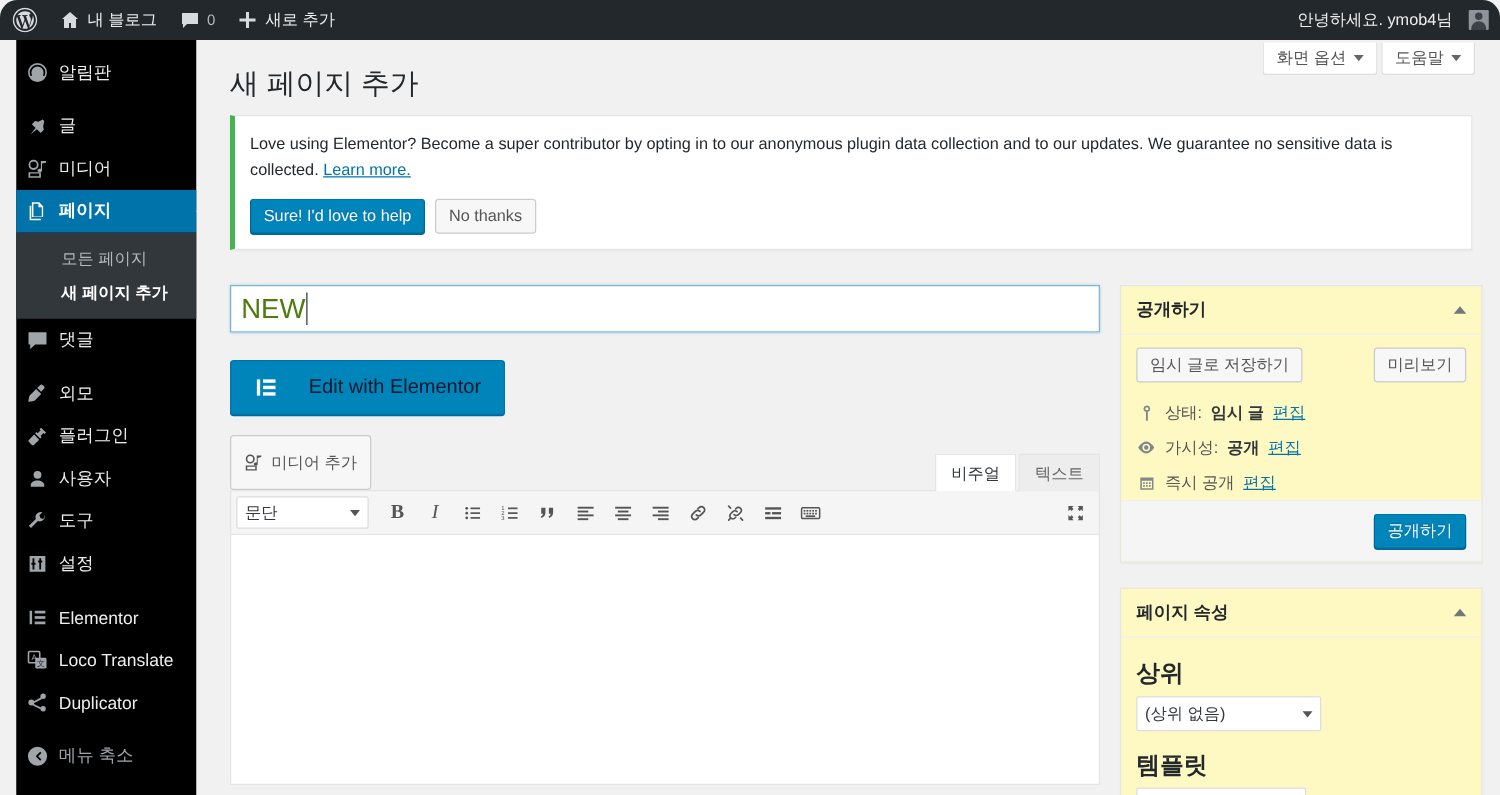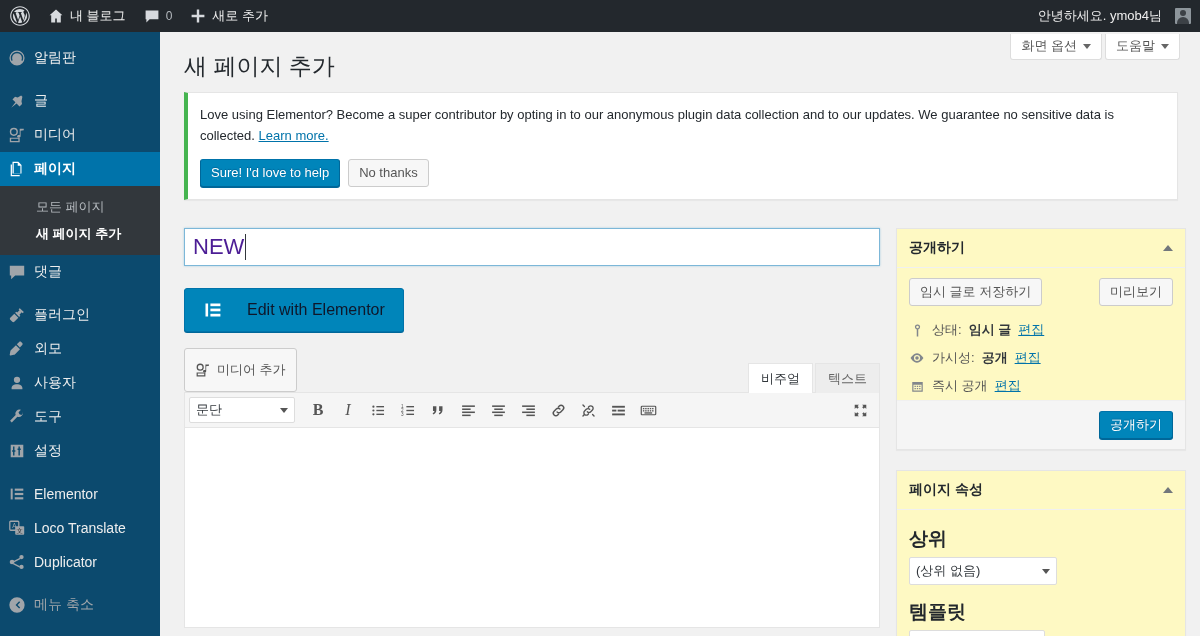--- a/index.html
+++ b/index.html
@@ -6,21 +6,21 @@
   * { box-sizing: border-box; }
   html, body {
     margin: 0; padding: 0;
     width: 1200px; height: 636px;
     overflow: hidden;
     font-family: "Liberation Sans", "DejaVu Sans", sans-serif;
     font-size: 13px;
     background: #f1f1f1;
     color: #444;
   }
-  #root { position: relative; width: 1200px; height: 636px; overflow: hidden; }
+  #root { position: relative; width: 1200px; height: 636px; overflow: hidden; border-radius: 14px; }
 
   
   .adminbar {
     position: absolute; top: 0; left: 0; right: 0; height: 32px;
     background: #23282d; color: #eee;
     display: flex; align-items: center;
     font-size: 13px; z-index: 50;
   }
   .ab-item {
     display: flex; align-items: center; gap: 6px;
@@ -40,22 +40,22 @@
     border-radius:50%; background:#3c4146;
   }
   .ab-avatar::after {
     content:""; position:absolute; left:2px; top:9px; width:12px; height:8px;
     border-radius:6px 6px 0 0; background:#3c4146;
   }
   svg.icn { display:block; }
 
   
   .sidebar {
-    position: absolute; top: 32px; left: 0; width: 160px; bottom: 0;
-    background: #0c4a6e; color: #eee; z-index: 40;
+    position: absolute; top: 32px; left: 13px; width: 144px; bottom: 0;
+    background: #000000; color: #eee; z-index: 40;
   }
   .menu-item {
     position: relative; display: flex; align-items: center;
     height: 34px; padding-left: 0; color: #eee;
     font-size: 14px; cursor: pointer; text-decoration: none;
   }
   .menu-item .mi-icon {
     width: 34px; min-width:34px; display: flex; align-items: center;
     justify-content: center; color: #a0a5aa;
   }
@@ -132,21 +132,21 @@
     position: absolute; top: 196px; left: 0; right: 0; bottom: 0;
   }
   .col-main { position: absolute; left: 24px; top: 0; width: 696px; }
   .col-side { position: absolute; left: 736px; top: 0; width: 290px; }
 
   .title-wrap { }
   .title-static {
     width: 696px; height: 38px; padding: 2px 8px;
     border: 1px solid #7cb7d8; background: #fff;
     display: flex; align-items: center;
-    font-size: 22px; color: #4c1d95; position: relative;
+    font-size: 22px; color: #4d7c0f; position: relative;
     box-shadow: 0 0 2px rgba(30,140,190,.35);
   }
   .caret-blink {
     display:inline-block; width:1px; height:26px; background:#32373c;
     margin-left:1px;
   }
 
   .elementor-switch { margin-top: 22px; }
   .btn-elementor {
     background: #0085ba; color: #0f172a; border: 1px solid #0073aa;
@@ -346,33 +346,33 @@
         </svg>
       </span>
       <span class="mi-label">댓글</span>
     </a>
 
     <div class="menu-sep"></div>
 
     <a class="menu-item" href="#">
       <span class="mi-icon">
         <svg class="icn" width="18" height="18" viewBox="0 0 20 20" fill="currentColor">
+          <path d="M14.6 2.2c-.6-.6-1.6-.6-2.2 0L9.8 4.8l3.4 3.4 2.6-2.6c.6-.6.6-1.6 0-2.2l-1.2-1.2zM8.8 5.8L3.1 11.5c-.3.3-.4.6-.5 1l-.7 3.9c-.1.5.3.9.8.8l3.9-.7c.4-.1.7-.2 1-.5l5.7-5.7-3.4-3.4-1.1-1.1z"></path>
+        </svg>
+      </span>
+      <span class="mi-label">외모</span>
+    </a>
+
+    <a class="menu-item" href="#">
+      <span class="mi-icon">
+        <svg class="icn" width="18" height="18" viewBox="0 0 20 20" fill="currentColor">
           <path d="M13.1 2.4l-1.3 1.3 1 1-2.6 2.6-1-1L7.9 7.6l4.5 4.5 1.3-1.3-1-1L15.3 7l1 1 1.3-1.3-4.5-4.3zM7 8.5L2.5 13c-.6.6-.6 1.6 0 2.2l2.3 2.3c.6.6 1.6.6 2.2 0L11.5 13 7 8.5z"></path>
         </svg>
       </span>
       <span class="mi-label">플러그인</span>
-    </a>
-
-    <a class="menu-item" href="#">
-      <span class="mi-icon">
-        <svg class="icn" width="18" height="18" viewBox="0 0 20 20" fill="currentColor">
-          <path d="M14.6 2.2c-.6-.6-1.6-.6-2.2 0L9.8 4.8l3.4 3.4 2.6-2.6c.6-.6.6-1.6 0-2.2l-1.2-1.2zM8.8 5.8L3.1 11.5c-.3.3-.4.6-.5 1l-.7 3.9c-.1.5.3.9.8.8l3.9-.7c.4-.1.7-.2 1-.5l5.7-5.7-3.4-3.4-1.1-1.1z"></path>
-        </svg>
-      </span>
-      <span class="mi-label">외모</span>
     </a>
 
     <a class="menu-item" href="#">
       <span class="mi-icon">
         <svg class="icn" width="18" height="18" viewBox="0 0 20 20" fill="currentColor">
           <path d="M10 10a3.5 3.5 0 100-7 3.5 3.5 0 000 7zm0 1.5c-3.3 0-6 1.8-6 4V17h12v-1.5c0-2.2-2.7-4-6-4z"></path>
         </svg>
       </span>
       <span class="mi-label">사용자</span>
     </a>

